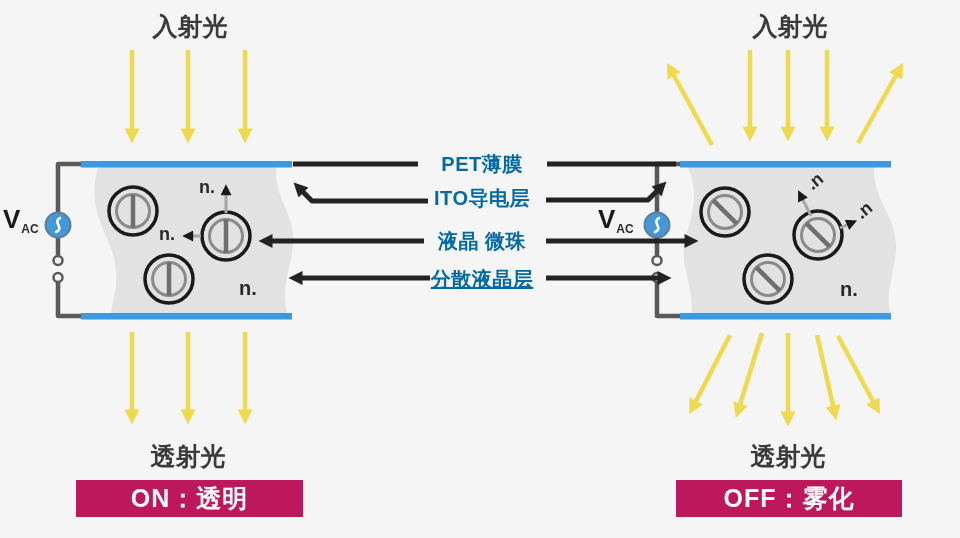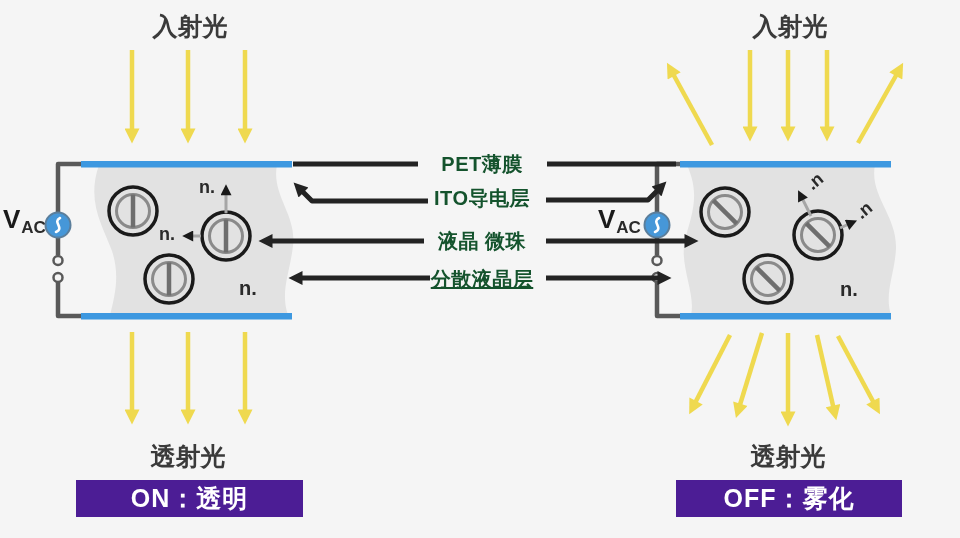--- a/index.html
+++ b/index.html
@@ -6,29 +6,29 @@
   body{
     width:960px;height:538px;position:relative;overflow:hidden;
     background:#F5F5F5;
     font-family:"Liberation Sans","DejaVu Sans",sans-serif;
   }
   #stage{position:absolute;left:0;top:0;width:960px;height:538px;padding-left:9px;}
   svg{position:absolute;left:0;top:0;}
   .t{position:absolute;font-weight:bold;color:#3A3A3A;white-space:nowrap;}
   .ctr{text-align:center;}
   .title{font-size:25px;}
-  .layer-label{font-size:20px;color:#14532d;letter-spacing:0.5px;}
+  .layer-label{font-size:20px;color:#0369a1;letter-spacing:0.5px;}
   .nlab{font-size:18px;color:#2A2A2A;}
   .nlab-big{font-size:20px;color:#2A2A2A;}
   .rot{transform:rotate(-40deg);transform-origin:center center;}
   .vac{font-size:26px;color:#1A1A1A;}
-  .vac .sub{font-size:17px;font-weight:bold;position:relative;top:5px;left:1px;color:#2A2A2A;}
+  .vac .sub{font-size:12px;font-weight:bold;position:relative;top:5px;left:1px;color:#2A2A2A;}
   .banner{
     position:absolute;height:37px;line-height:37px;
-    background:#4c1d95;color:#FFFFFF;font-weight:bold;font-size:25px;
+    background:#be185d;color:#FFFFFF;font-weight:bold;font-size:25px;
     text-align:center;letter-spacing:1px;
   }
 </style>
 </head>
 <body>
 
 <div id="stage">
 
 <svg width="960" height="538" viewBox="0 0 960 538">
   <defs>

